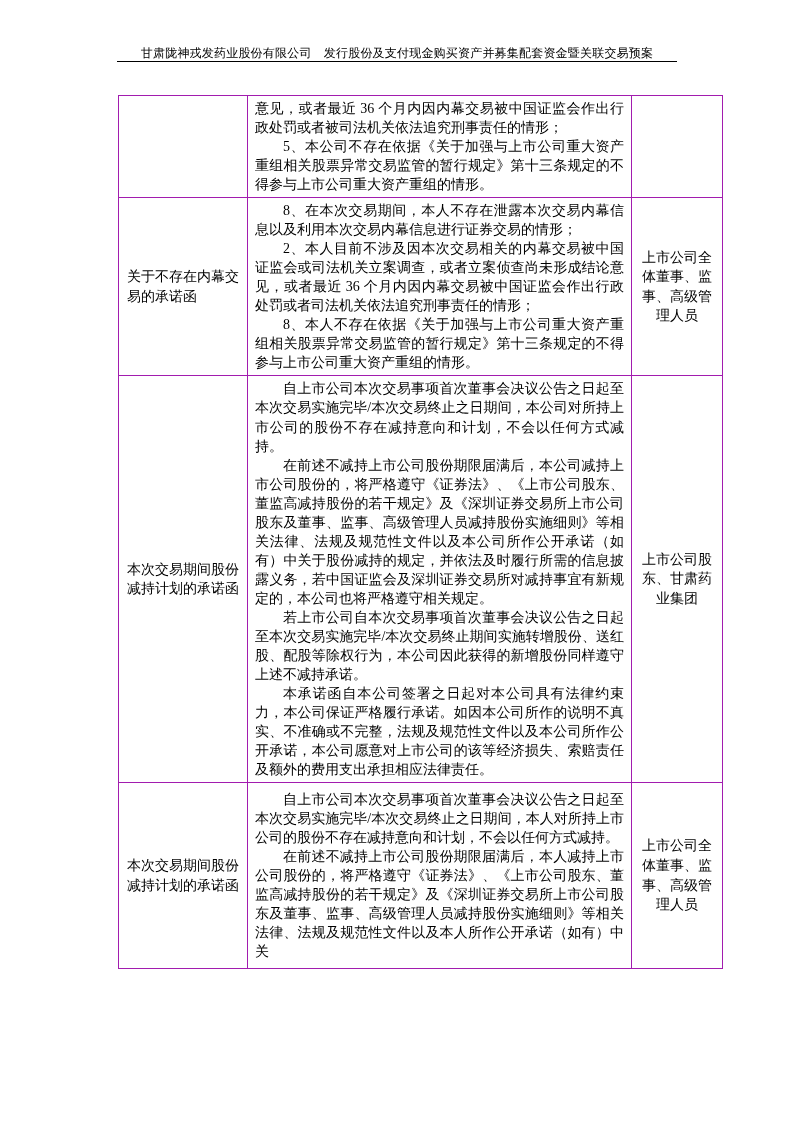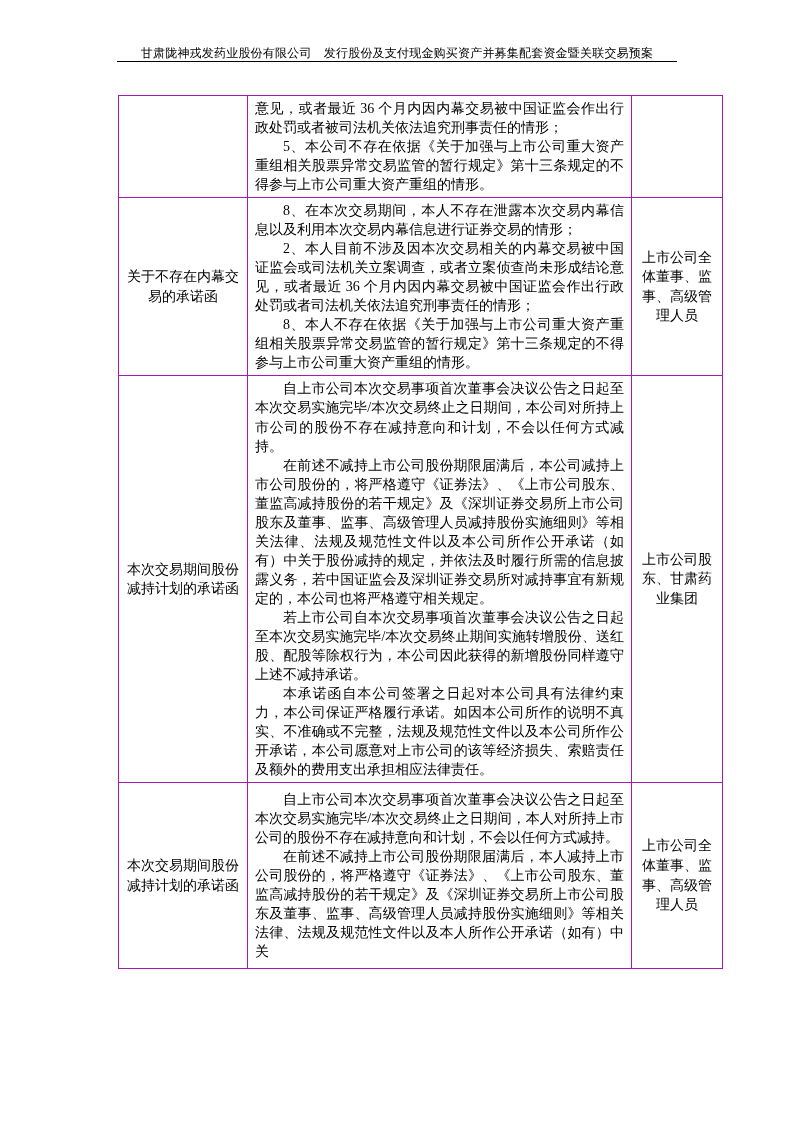--- a/index.html
+++ b/index.html
@@ -39,21 +39,20 @@
     table-layout: fixed;
     font-size: 14px;
   }
   .doc-table td {
     border: 1px solid #a21caf;
     vertical-align: middle;
     word-break: break-all;
   }
   .label-cell {
     width: 112px;
-    text-align: center;
     padding: 4px 8px;
     line-height: 1.4;
   }
   .content-cell {
     width: 369px;
     padding: 3px 7px;
     text-align: justify;
   }
   .party-cell {
     width: 78px;

